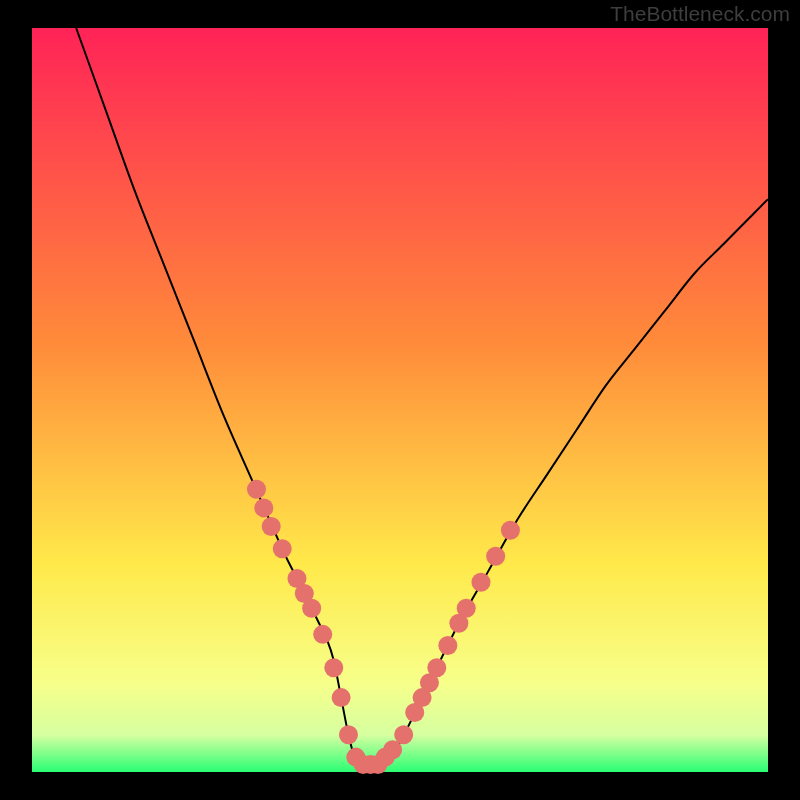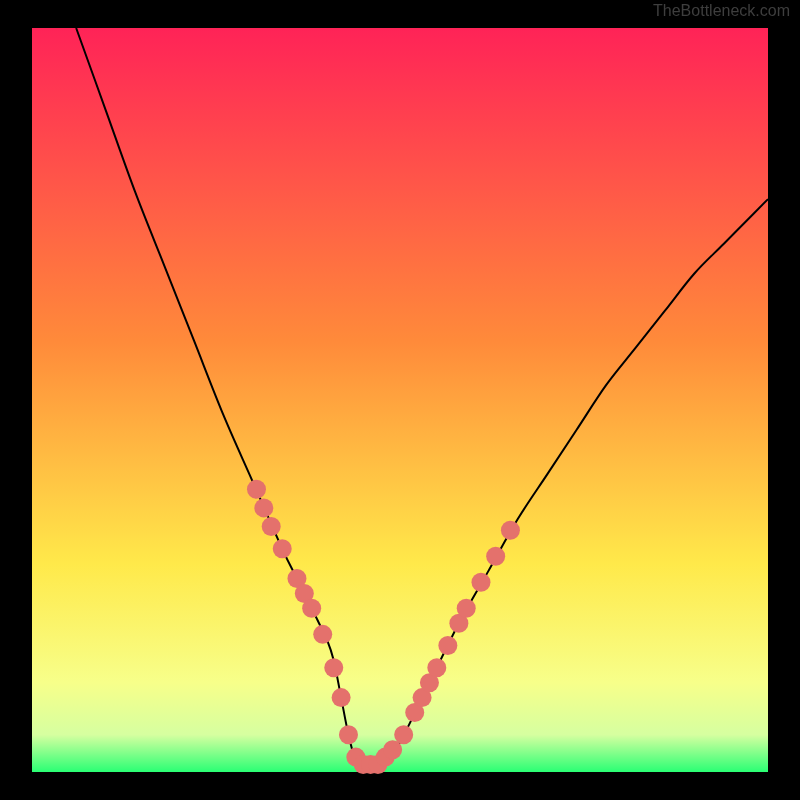--- a/index.html
+++ b/index.html
@@ -11,21 +11,21 @@
   #chart-container {
     width: 800px;
     height: 800px;
     position: relative;
   }
   #watermark {
     position: absolute;
     top: 2px;
     right: 10px;
     color: #3e3e3e;
-    font-size: 16px;
+    font-size: 21px;
     font-family: Arial, sans-serif;
     z-index: 10;
   }
   svg {
     display: block;
   }
 </style>
 </head>
 <body>
 

